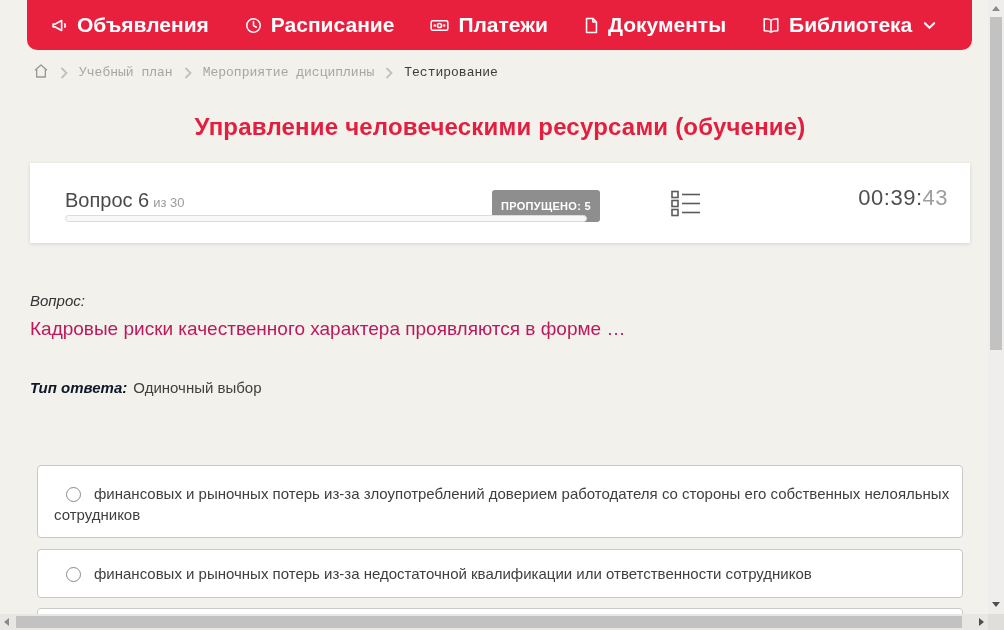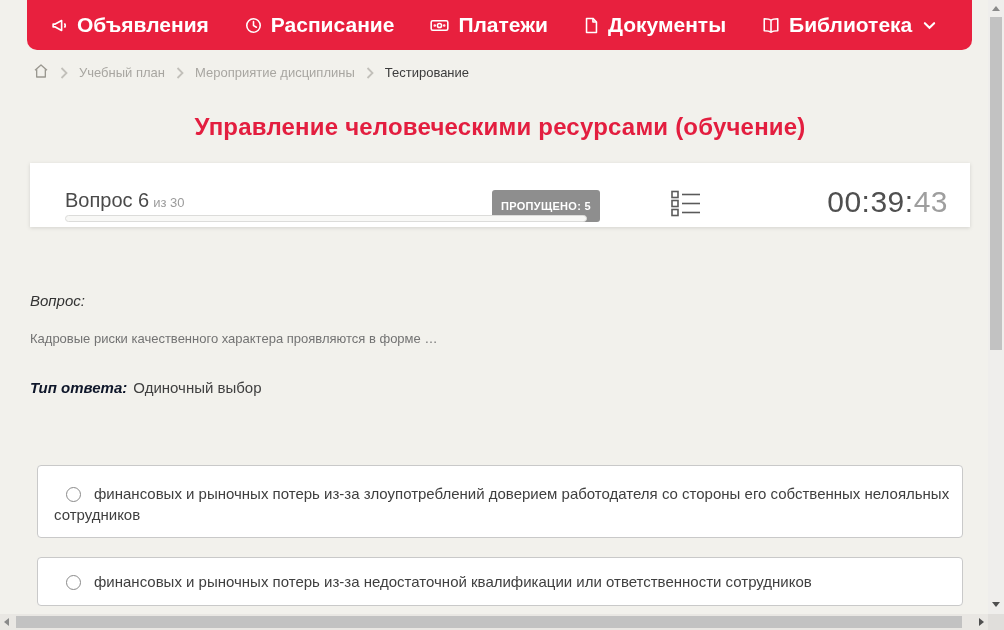--- a/index.html
+++ b/index.html
@@ -19,68 +19,68 @@
   }
   .nav-item.active { background:#17375e; border-radius:10px; }
   .nav-item svg { display:block; }
   .nav-caret { margin-left:2px; }
 
   
   .breadcrumb {
     position:absolute; left:33px; top:63px; display:flex; align-items:center; gap:11px;
     font-size:13px; color:#a8a6a1;
   }
-  .crumb { color:#a8a6a1; cursor:pointer; }
+  .crumb { color:#a8a6a1; cursor:pointer;font-family:Liberation Mono, monospace; }
   .crumb.current { color:#3c3c3c; cursor:default; }
   .crumb-sep { color:#c2c0ba; display:flex; align-items:center; }
 
   
   .page-title {
     position:absolute; left:0; top:113px; width:1000px; text-align:center;
     color:#e31e3f; font-size:24px; font-weight:700; letter-spacing:0.2px;
   }
 
   
   .qcard {
-    position:absolute; left:30px; top:163px; width:940px; height:64px;
+    position:absolute; left:30px; top:163px; width:940px; height:80px;
     background:#fff; box-shadow:0 1px 4px rgba(0,0,0,0.13);
   }
   .q-number { position:absolute; left:35px; top:26px; font-size:20px; color:#4a4a4a; }
   .q-total  { font-size:13px; color:#9b9b9b; margin-left:4px; }
   .q-badge {
     position:absolute; left:462px; top:27px;
     background:#8e8e8e; color:#fff; font-size:11px; font-weight:700;
     padding:10px 9px; border-radius:3px; letter-spacing:0.3px; white-space:nowrap;
   }
   .q-progress {
     position:absolute; left:35px; top:52px; width:522px; height:7px;
     background:#f8f8f6; border:1px solid #dcdcda; border-radius:4px; overflow:hidden;
   }
   .q-progress-fill { height:100%; background:#e8203e; width:0; }
   .q-listicon { position:absolute; left:641px; top:27px; cursor:pointer; }
   .q-timer {
     position:absolute; right:22px; top:22px;
-    font-size:30px; font-weight:400; color:#4f4f4f; letter-spacing:0.5px;text-align:center;
+    font-size:22px; font-weight:400; color:#4f4f4f; letter-spacing:0.5px;text-align:center;
   }
   .q-timer .secs { color:#9e9e9e; }
 
   
   .q-label   { position:absolute; left:30px; top:292px; font-size:15px; font-weight:400; font-style:italic; color:#333; }
-  .q-text    { position:absolute; left:30px; top:328px; width:910px; font-size:13px; color:#737373; line-height:21px; }
+  .q-text    { position:absolute; left:30px; top:318px; width:910px; font-size:19px; color:#be185d; line-height:21px; }
   .q-type    { position:absolute; left:30px; top:379px; font-size:15px; color:#3f3f3f; }
   .q-type .t-label { font-weight:700; font-style:italic; color:#0f172a; margin-right:6px; }
 
   
   .options { position:absolute; left:37px; top:465px; width:926px; }
   .option {
     background:#fff; border:1px solid #c9c9c9; border-radius:4px;
     padding:17px 9px 12px 16px; font-size:15px; color:#3f3f3f; line-height:21px;
     cursor:pointer;
   }
-  .option + .option { margin-top:19px; padding-top:13px; padding-bottom:13px; }
+  .option + .option { margin-top:11px; padding-top:13px; padding-bottom:13px; }
   .option.stub { margin-top:10px; height:30px; }
   .radio {
     display:inline-block; width:15px; height:15px; border:1px solid #8a8a8a;
     border-radius:50%; background:#fff; margin:0 13px 0 12px; vertical-align:-3px;
   }
 
   
   .vscroll {
     position:absolute; right:0; top:0; width:16px; height:614px;
     background:#efeeec; z-index:20;

